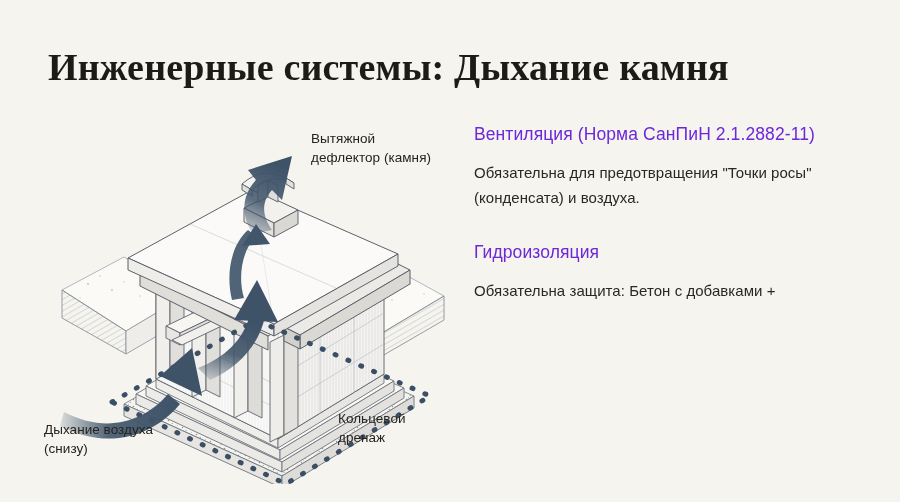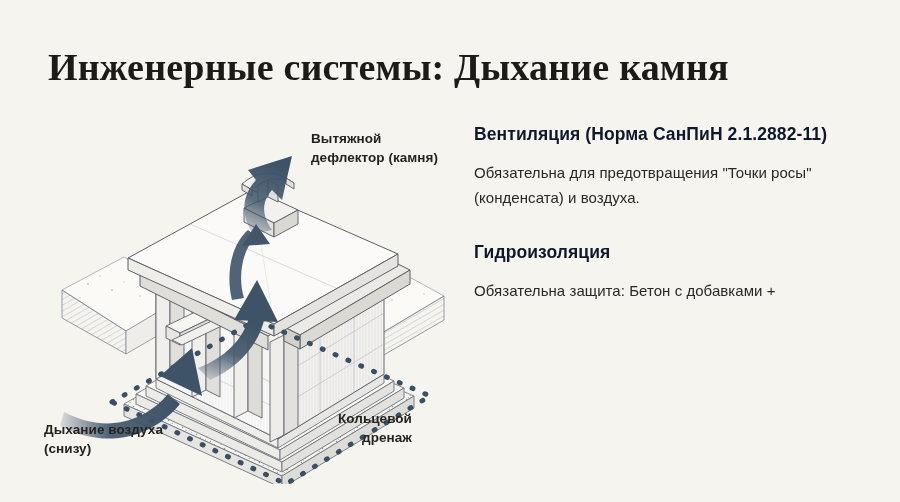--- a/index.html
+++ b/index.html
@@ -40,22 +40,22 @@
     position: absolute;
     left: 474px;
     top: 122px;
     width: 400px;
   }
   .section { margin-bottom: 30px; }
   .section:last-child { margin-bottom: 8px; }
   .section-heading {
     font-size: 17.5px;
     line-height: 24px;
-    color: #0f172a;
-    font-weight: 700;
+    color: #6d28d9;
+    font-weight: 400;
     margin: 0 0 14px 0;
     letter-spacing: 0.1px;
   }
   .section-body {
     font-size: 15px;
     line-height: 25px;
     color: #2a2825;
     margin: 0;
     font-weight: 400;
     letter-spacing: 0.05px;
@@ -74,24 +74,24 @@
 
   
   .label {
     position: absolute;
     font-size: 13.5px;
     line-height: 19px;
     color: #25231f;
     letter-spacing: 0.05px;
     white-space: nowrap;
   }
-  .label .ln { display: block; font-weight: bold; }
+  .label .ln { display: block; }
   .label-deflector { left: 311px; top: 129px; }
   .label-intake   { left: 44px;  top: 420px; }
-  .label-drainage { left: 338px; top: 409px; text-align: right; }
+  .label-drainage { left: 338px; top: 409px; }
 </style>
 </head>
 <body>
 
 <div class="slide">
 
   <div class="title">Инженерные системы: Дыхание камня</div>
 
   <div class="diagram">
     <svg width="450" height="380" viewBox="0 0 450 380" xmlns="http://www.w3.org/2000/svg">

